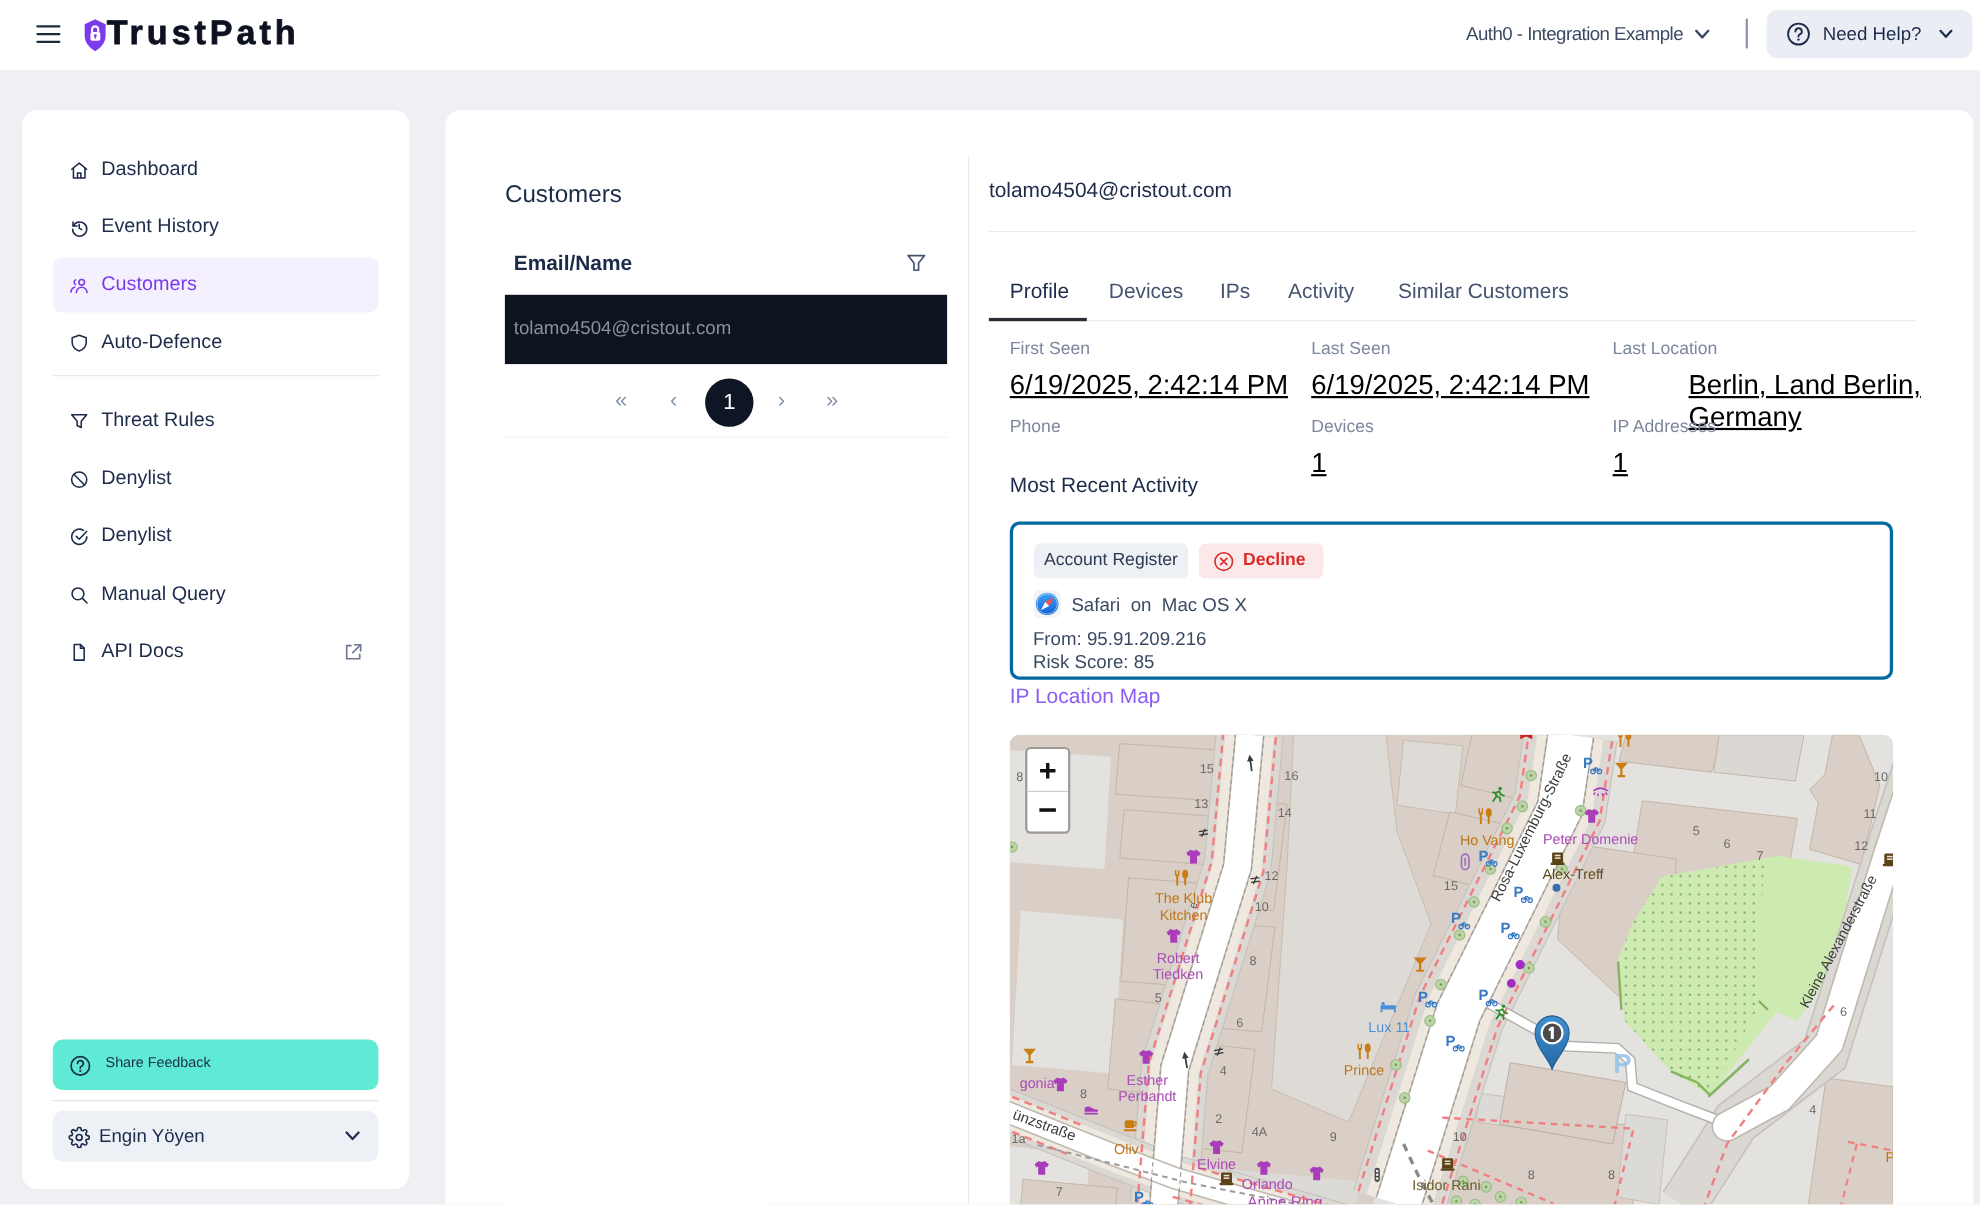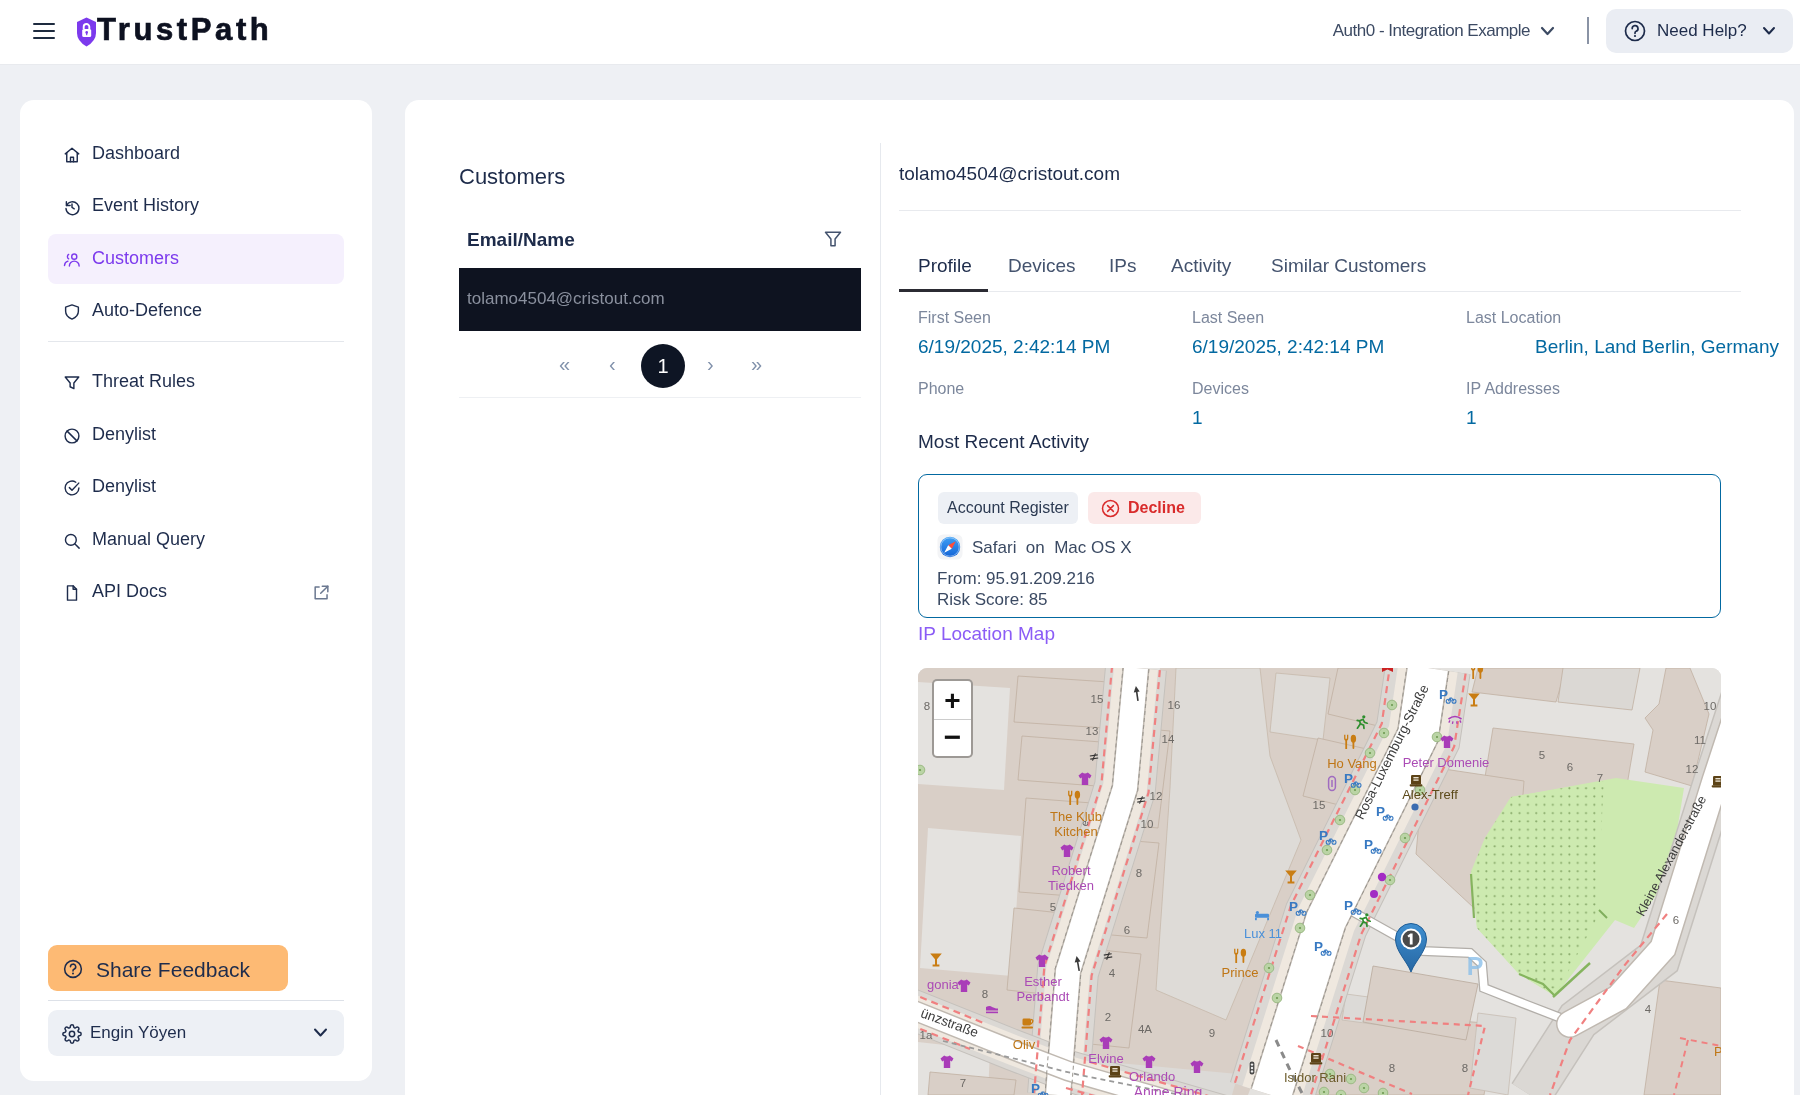--- a/index.html
+++ b/index.html
@@ -21,21 +21,21 @@
 #helpbtn svg.q { position:absolute; left:18px; top:11px; }
 #helpbtn svg.c { position:absolute; right:17px; top:17px; }
 
 
 #sidebar { position:absolute; left:20px; top:100px; width:352px; height:981px; background:#ffffff; border-radius:14px;text-align:center; }
 .nav-item { position:absolute; left:28px; width:296px; height:50px; border-radius:8px; color:#1e2c4c; font-size:18px; }
 .nav-item .ico { position:absolute; left:15px; top:17px; width:17px; height:17px; }
 .nav-item .lbl { position:absolute; left:44px; top:14px; }
 .nav-item.active { background:#f5f0fd; color:#7c3aed; }
 #nav-divider { position:absolute; left:28px; top:241px; width:296px; height:1px; background:#e4e7ec; }
-#share-btn { position:absolute; left:28px; top:845px; width:240px; height:46px; background:#fdba74; border-radius:9px; color:#1e2c4c; font-size:21px; }
+#share-btn { position:absolute; left:28px; top:845px; width:296px; height:46px; background:#5eead4; border-radius:9px; color:#1e2c4c; font-size:13px; }
 #share-btn .ico { position:absolute; left:15px; top:14px; }
 #share-btn .lbl { position:absolute; left:48px; top:13px; }
 #user-divider { position:absolute; left:28px; top:900px; width:296px; height:1px; background:#dde1e8; }
 #user-btn { position:absolute; left:28px; top:910px; width:296px; height:46px; background:#edf0f5; border-radius:9px; color:#1e2c4c; font-size:17px; }
 #user-btn .ico { position:absolute; left:14px; top:14px; }
 #user-btn .lbl { position:absolute; left:42px; top:13px; }
 #user-btn .chev { position:absolute; right:16px; top:18px; }
 
 
 #main { position:absolute; left:405px; top:100px; width:1389px; height:995px; background:#ffffff; border-radius:14px 14px 0 0; }
@@ -52,23 +52,23 @@
 #page1 { position:absolute; left:182px; top:0px; width:44px; height:44px; border-radius:50%; background:#0e1524; color:#ffffff; font-size:20px; text-align:center; line-height:44px; }
 #pager-border { position:absolute; left:54px; top:297px; width:402px; height:1px; background:#eef0f3; }
 
 
 #d-email { position:absolute; left:494px; top:63px; font-size:19px; color:#1d2b4a; }
 #d-hr1 { position:absolute; left:494px; top:110px; width:842px; height:1px; background:#e8eaee; }
 #tabs { position:absolute; left:494px; top:148px; width:842px; height:44px; border-bottom:1px solid #e8eaee; font-size:19px; color:#44536e; }
 #tabs .tab { position:absolute; top:7px; }
 #tab-ul { position:absolute; left:0px; top:41px; width:89px; height:3px; background:#2b2b33; }
 .flabel { position:absolute; font-size:16px; color:#7c879c; }
-.fvalue { position:absolute; font-size:19px; color:#0369a1; }
+.fvalue { position:absolute; font-size:25px; color:#000000;text-decoration:underline; }
 #mra-title { position:absolute; left:513px; top:331px; font-size:19px; font-weight:500; color:#1d2b4a; }
-#mra-card { position:absolute; left:513px; top:374px; width:803px; height:144px; border:1px solid #0369a1; border-radius:9px; }
+#mra-card { position:absolute; left:513px; top:374px; width:803px; height:144px; border:3px solid #0369a1; border-radius:9px; }
 .chip1 { position:absolute; left:19px; top:17px; height:32px; background:#edf0f5; border-radius:6px; font-size:16px; color:#2c3a52; line-height:32px; padding:0 9px; }
 .chip2 { position:absolute; left:169px; top:17px; height:32px; background:#fbe9e9; border-radius:6px; font-size:16px; font-weight:700; color:#d92b2b; line-height:32px; padding:0 16px 0 40px; }
 .chip2 svg { position:absolute; left:13px; top:7px; }
 #safari-row { position:absolute; left:18px; top:59px; height:26px; }
 #safari-row .t { position:absolute; left:35px; top:4px; font-size:17px; color:#3b4a63; width:300px; }
 #mra-from { position:absolute; left:18px; top:94px; font-size:17px; color:#3b4a63; }
 #mra-risk { position:absolute; left:18px; top:115px; font-size:17px; color:#3b4a63; }
 #map-title { position:absolute; left:513px; top:523px; font-size:19px; font-weight:500; color:#8b5cf6; }
 #map { position:absolute; left:513px; top:568px; width:803px; height:427px; border-radius:9px 9px 0 0; overflow:hidden; background:#e3e1de; }
 #zoomctl { position:absolute; left:14px; top:11px; width:41px; height:79px; background:#ffffff; border:2px solid rgba(140,135,130,0.85); border-radius:5px; z-index:10; }

